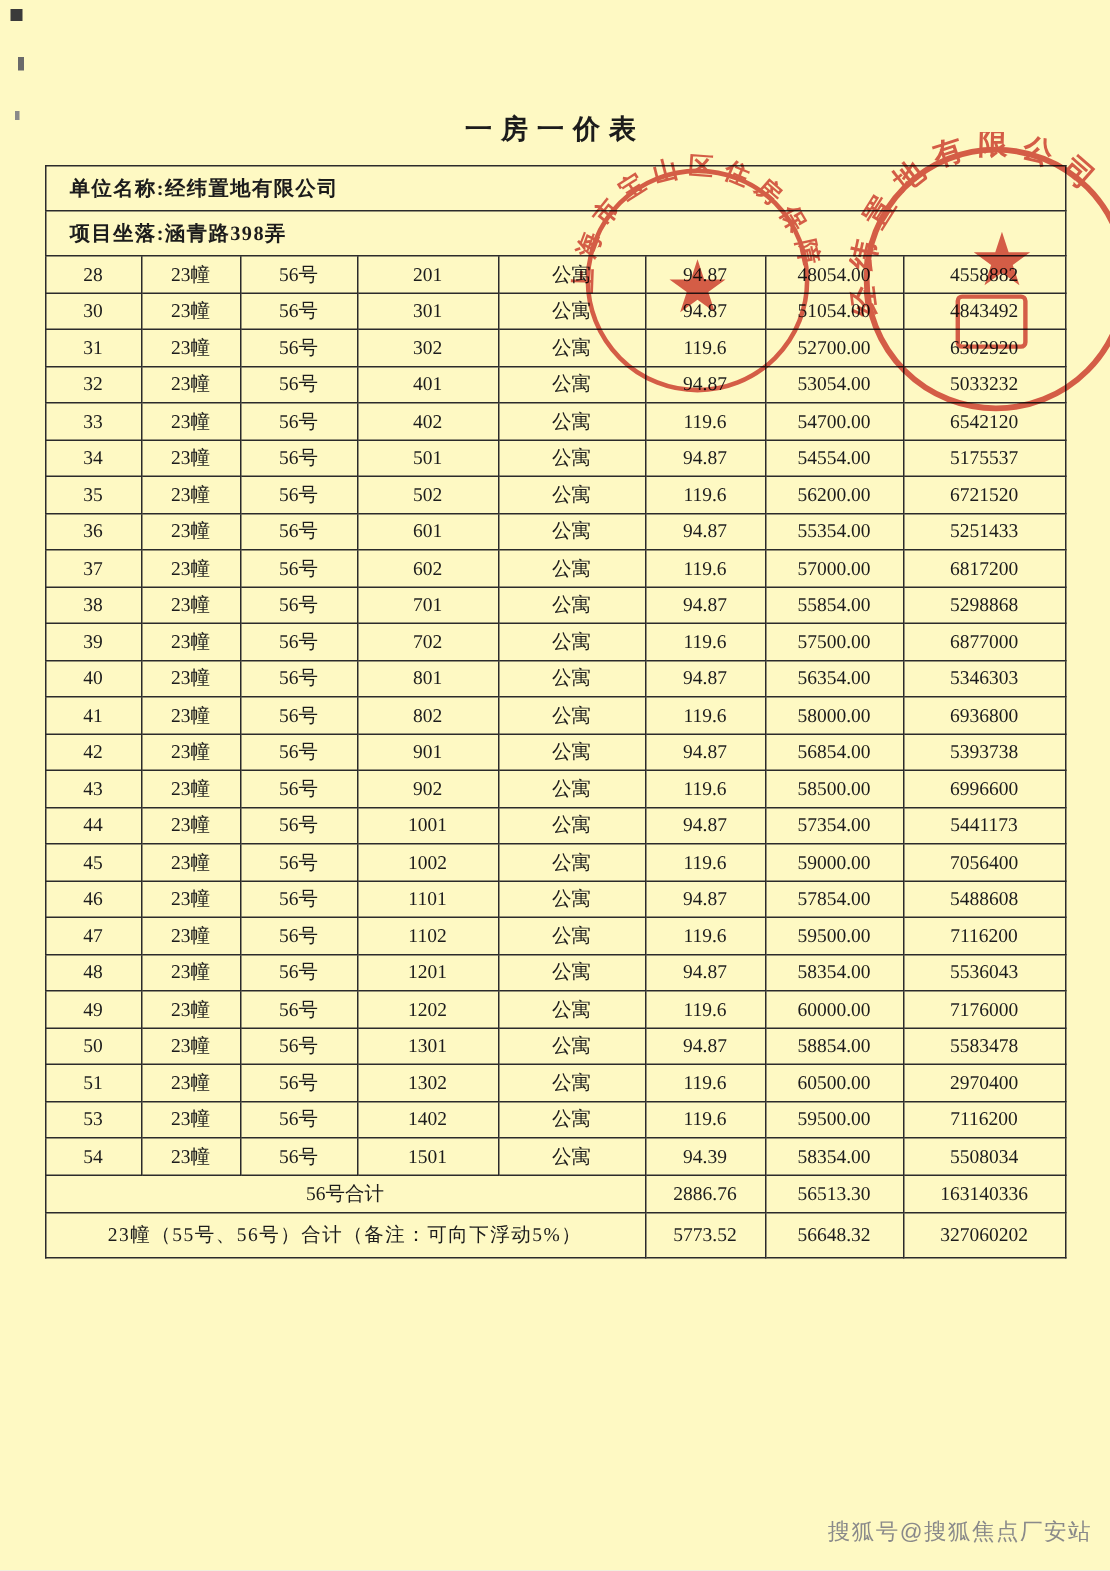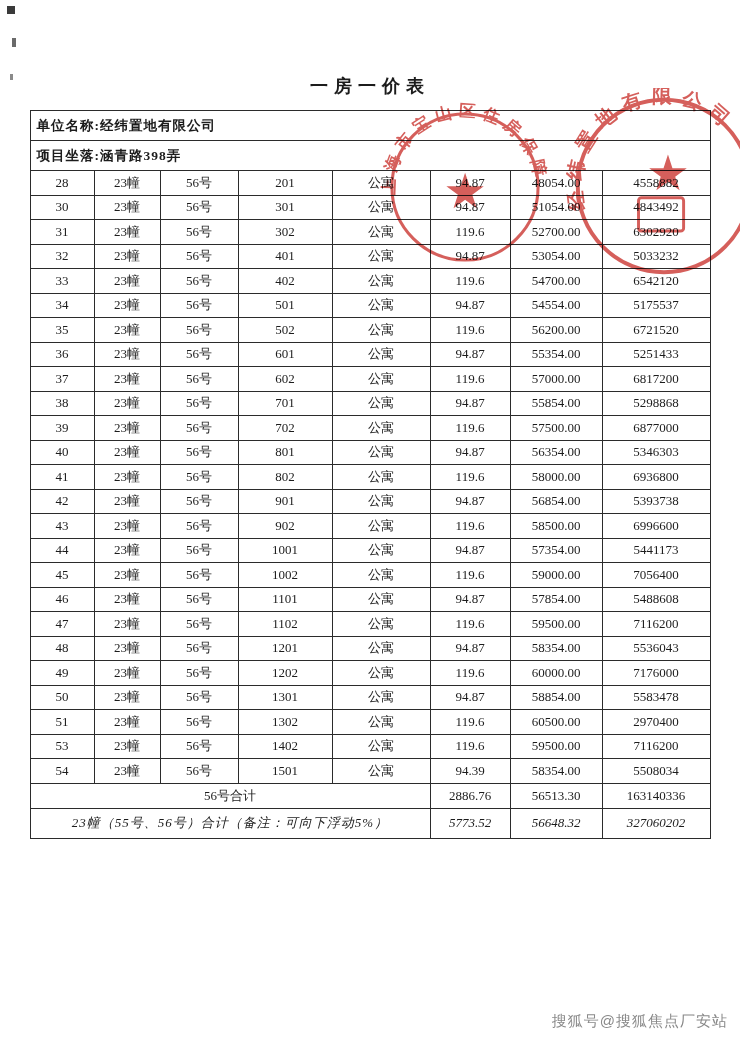--- a/index.html
+++ b/index.html
@@ -1,20 +1,20 @@
 <!DOCTYPE html>
 <html><head>
 <meta charset="utf-8">
 <style>
   html,body{margin:0;padding:0;background:#e8e8e8;}
   .page{
     position:relative;
     width:740px;height:1047px;
     margin:0 auto;
-    background:#ffffff;
+    background:#fef9c3;
     overflow:hidden;
     font-family:"Liberation Serif","DejaVu Serif",serif;
     color:#1c1c1c;
   }
   .artifact{position:absolute;background:#3a3a3a;}
   .artifact.a1{left:7px;top:6px;width:8px;height:8px;}
   .artifact.a2{left:12px;top:38px;width:4px;height:9px;background:#6a6a6a;}
   .artifact.a3{left:10px;top:74px;width:3px;height:6px;background:#8a8a8a;}
 
   .title{
@@ -36,28 +36,28 @@
     border:1px solid #2b2b2b;
     font-size:13px;
     text-align:center;
     padding:0 2px;
     overflow:hidden;
     white-space:nowrap;
   }
   tr.info-row td{
     height:29px;
     text-align:left;
-    padding-left:6px;
+    padding-left:16px;
     font-weight:bold;
     font-size:13.5px;
     letter-spacing:1px;
   }
   tbody.data-rows tr td{height:23.5px;}
   tr.subtotal-row td{height:24px;}
-  tr.grand-row td{height:29px;font-size:13px;font-style:italic;}
+  tr.grand-row td{height:29px;font-size:13px;}
   tr.grand-row td.lbl{letter-spacing:1px;}
 
   .stamp{position:absolute;mix-blend-mode:multiply;opacity:0.78;}
   .stamp-a{left:378px;top:100px;width:174px;height:174px;}
   .stamp-b{left:566px;top:88px;width:196px;height:196px;}
 
   .watermark{
     position:absolute;
     right:12px;
     bottom:16px;

